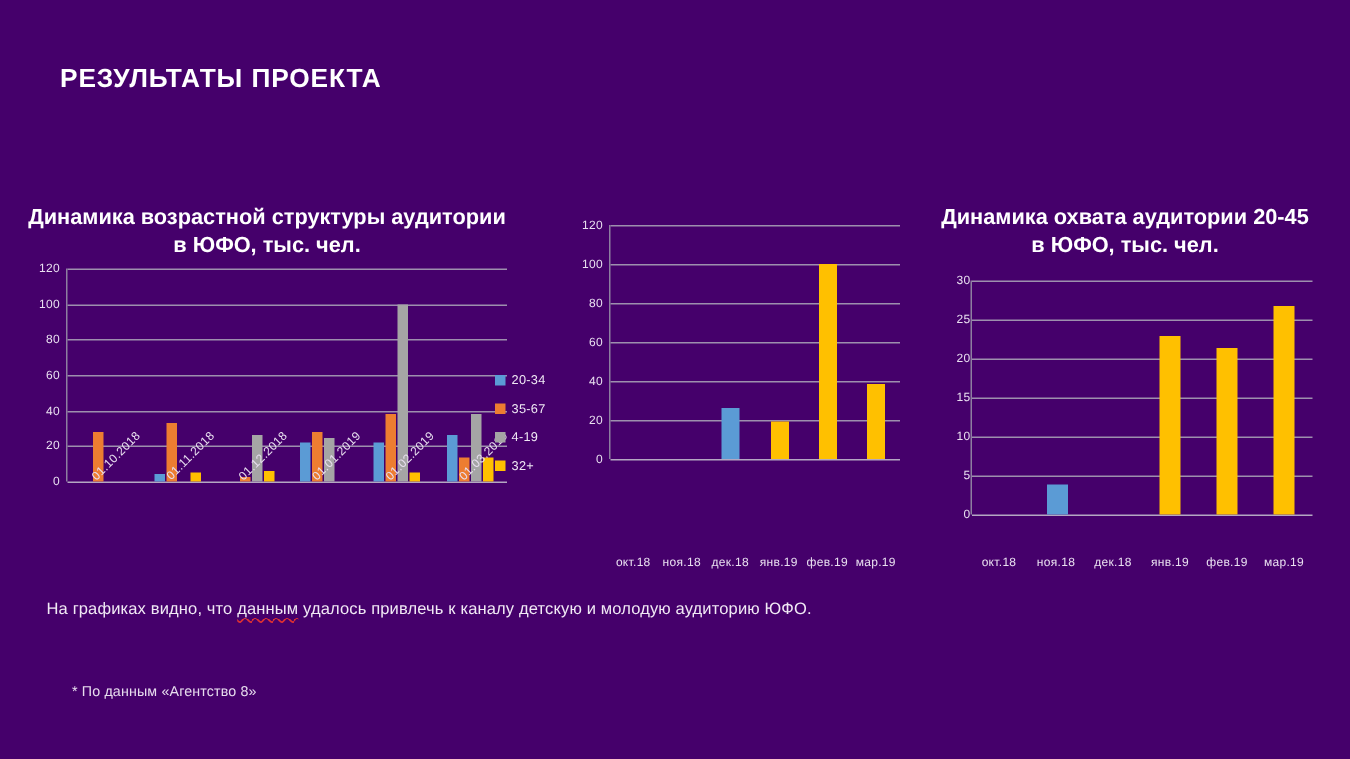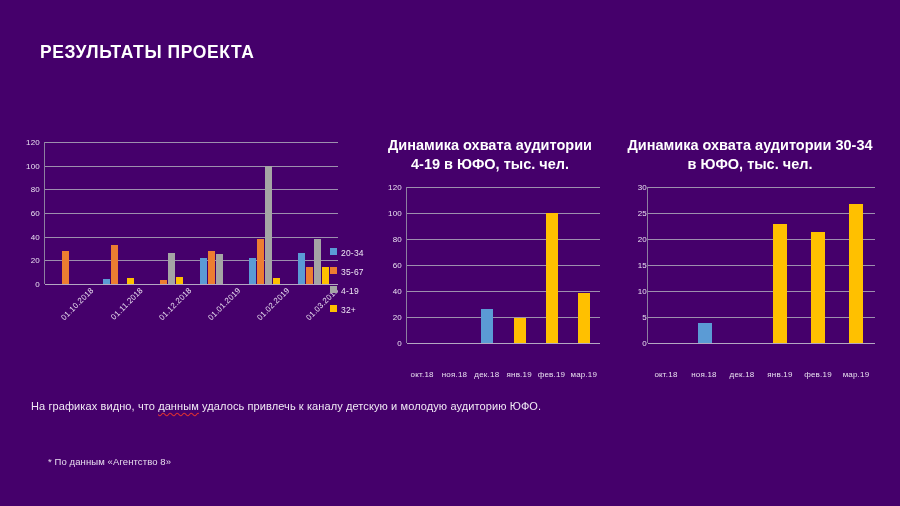--- a/index.html
+++ b/index.html
@@ -125,21 +125,21 @@
   }
 
   
   .legend {
     position: absolute;
     left: 330px;
     top: 248px;
   }
   .legend-item {
     display: flex;
-    align-items: flex-start;
+    align-items: center;
     margin-bottom: 9px;
     gap: 4px;
   }
   .legend-swatch { width: 7px; height: 7px; }
   .legend-label { font-size: 8.5px; color: #efe7f4; letter-spacing: .2px; }
 
   
   .body-text {
     position: absolute;
     left: 31px;
@@ -163,20 +163,21 @@
   }
 </style>
 </head>
 <body>
 
 <div class="slide">
 
   <div class="slide-title">РЕЗУЛЬТАТЫ ПРОЕКТА</div>
 
   <div class="panel" style="left:18px; top:136px; width:320px;">
+    <div class="panel-title">Динамика возрастной структуры аудитории в ЮФО, тыс. чел.</div>
     <div class="plot-wrap" id="wrap-c0" style="height:142px;">
       <div class="yaxis" id="yaxis-c0">
           <div class="ytick" style="top: 100%;">0</div>
           <div class="ytick" style="top: 83.3333%;">20</div>
           <div class="ytick" style="top: 66.6667%;">40</div>
           <div class="ytick" style="top: 50%;">60</div>
           <div class="ytick" style="top: 33.3333%;">80</div>
           <div class="ytick" style="top: 16.6667%;">100</div>
           <div class="ytick" style="top: 0%;">120</div>
         </div>
@@ -265,21 +266,20 @@
         <span class="legend-swatch" style="background: rgb(165, 165, 165);"></span>
         <span class="legend-label">4-19</span>
       </div>
       <div class="legend-item">
         <span class="legend-swatch" style="background: rgb(255, 192, 0);"></span>
         <span class="legend-label">32+</span>
       </div>
     </div>
 
   <div class="panel" style="left:380px; top:136px; width:220px;">
-    <div class="panel-title">Динамика охвата аудитории 4-19 в ЮФО, тыс. чел.</div>
     <div class="plot-wrap" style="height:156px; margin-top:14px;">
       <div class="yaxis" id="yaxis-c1">
           <div class="ytick" style="top: 100%;">0</div>
           <div class="ytick" style="top: 83.3333%;">20</div>
           <div class="ytick" style="top: 66.6667%;">40</div>
           <div class="ytick" style="top: 50%;">60</div>
           <div class="ytick" style="top: 33.3333%;">80</div>
           <div class="ytick" style="top: 16.6667%;">100</div>
           <div class="ytick" style="top: 0%;">120</div>
         </div>
@@ -331,21 +331,21 @@
         <div class="xcell">
           <div class="xlab">фев.19</div>
         </div>
         <div class="xcell">
           <div class="xlab">мар.19</div>
         </div>
       </div>
   </div>
 
   <div class="panel" style="left:625px; top:136px; width:250px;">
-    <div class="panel-title">Динамика охвата аудитории 30-34 в ЮФО, тыс. чел.</div>
+    <div class="panel-title">Динамика охвата аудитории 20-45 в ЮФО, тыс. чел.</div>
     <div class="plot-wrap" style="height:156px; margin-top:14px;">
       <div class="yaxis" id="yaxis-c2">
           <div class="ytick" style="top: 100%;">0</div>
           <div class="ytick" style="top: 83.3333%;">5</div>
           <div class="ytick" style="top: 66.6667%;">10</div>
           <div class="ytick" style="top: 50%; margin-left: 11px;">15</div>
           <div class="ytick" style="top: 33.3333%;">20</div>
           <div class="ytick" style="top: 16.6667%;">25</div>
           <div class="ytick" style="top: 0%;">30</div>
         </div>

